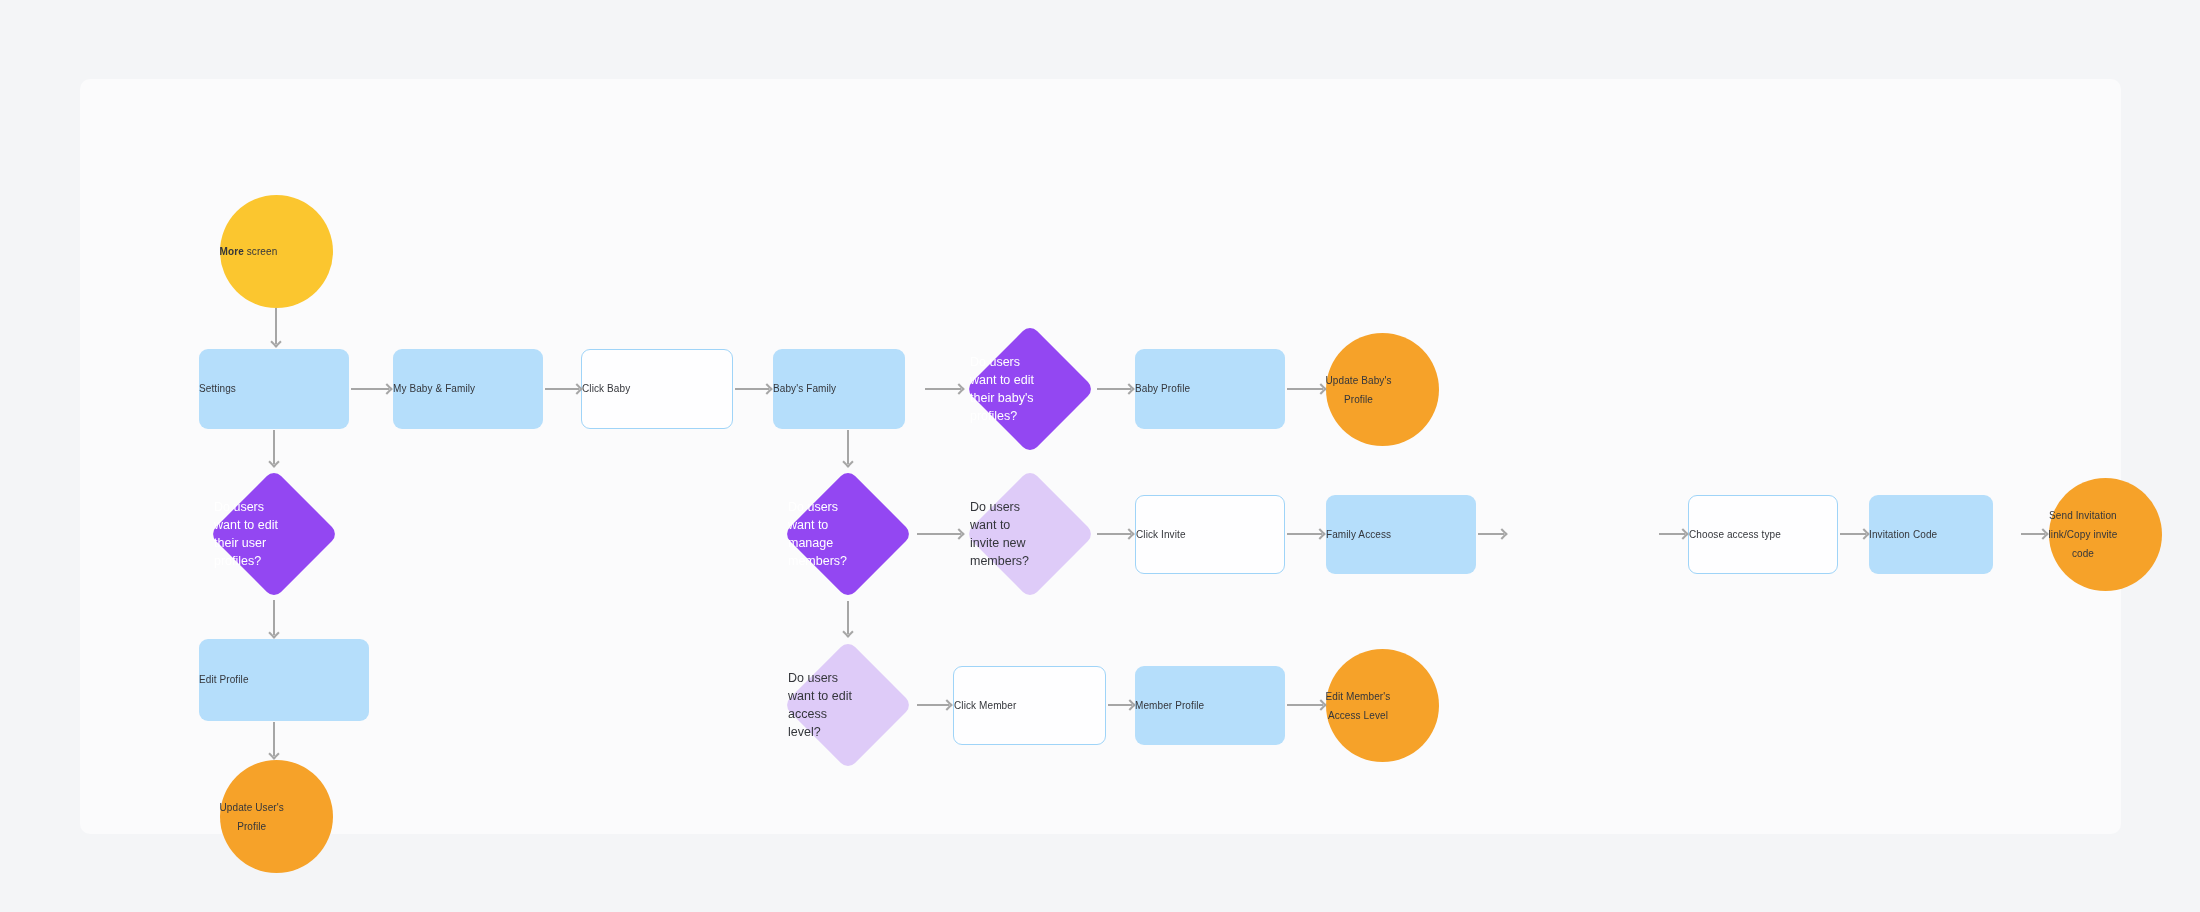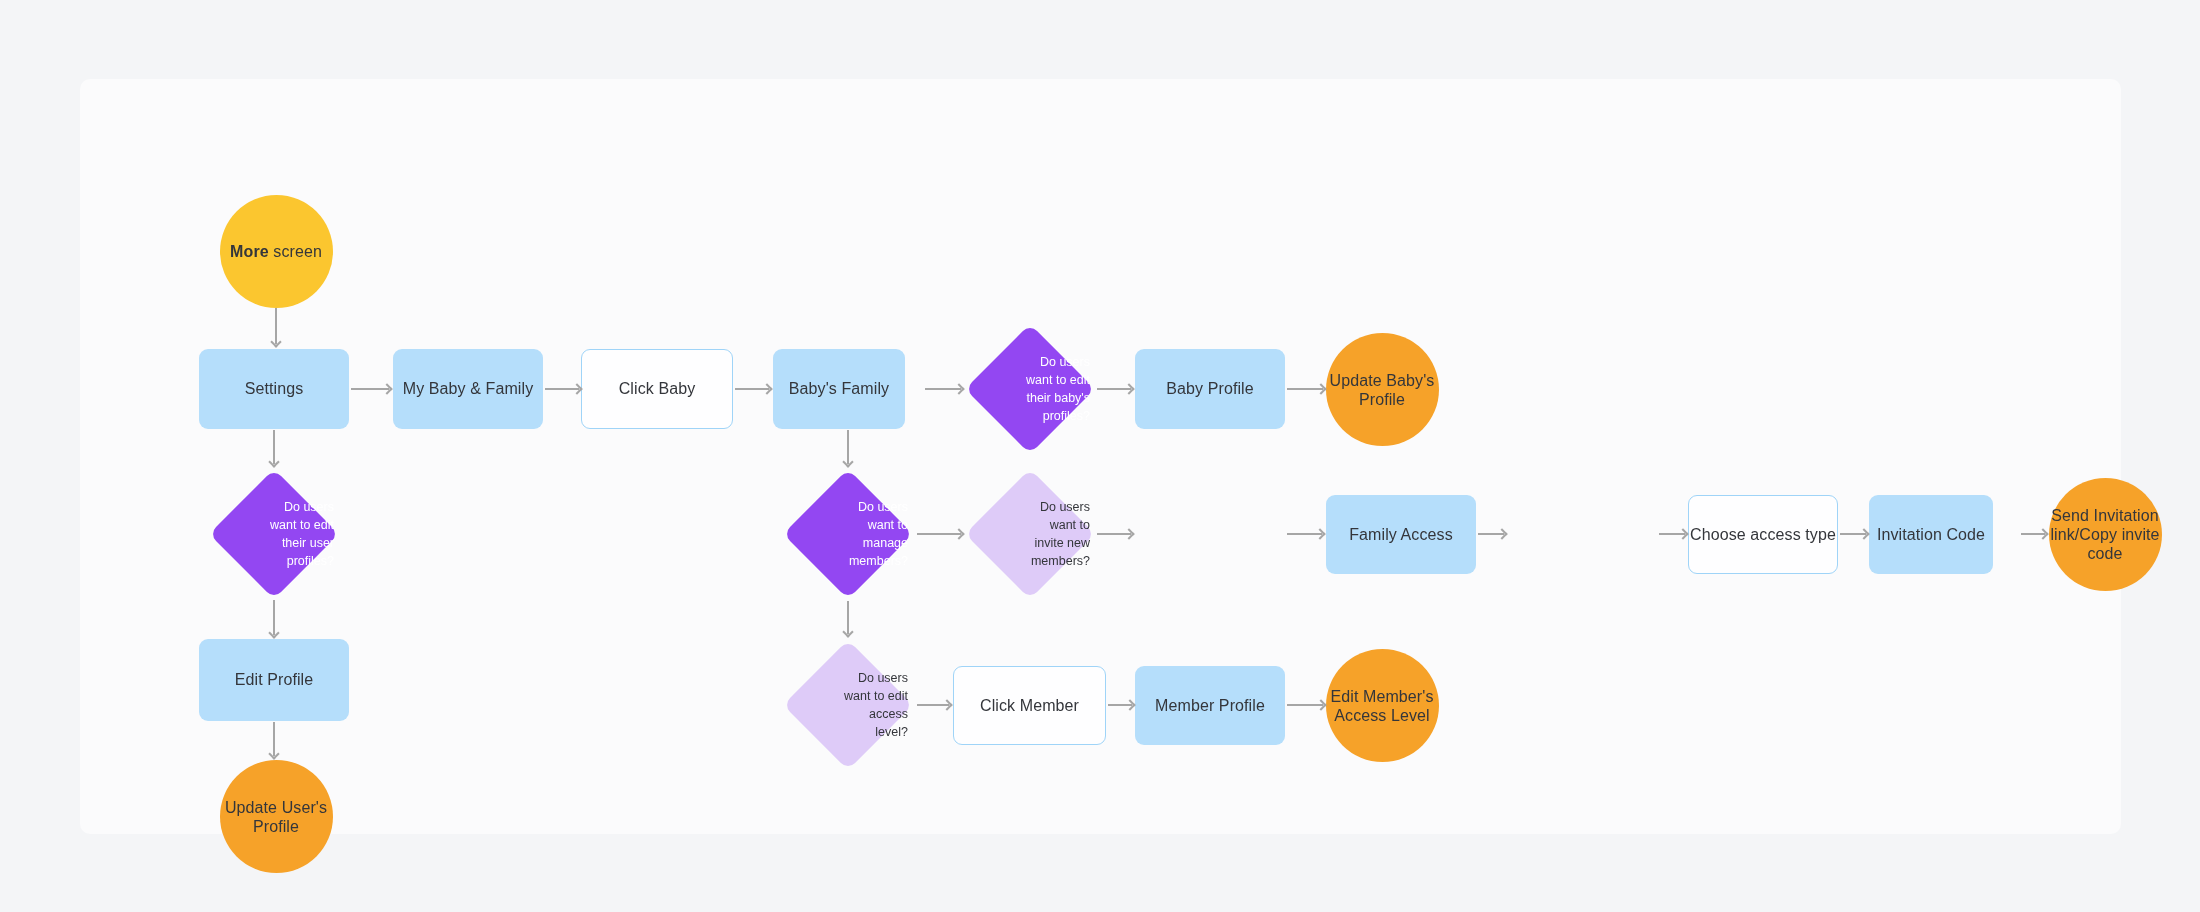--- a/index.html
+++ b/index.html
@@ -12,26 +12,26 @@
     -webkit-font-smoothing:antialiased;
   }
   .canvas{
     position:absolute;left:80px;top:79px;width:2041px;height:755px;
     background:var(--canvas-bg,#FBFBFC);
     border-radius:10px;
   }
   
   .node{
     position:absolute;
-    display:flex;align-items:center;justify-content:center;
+    display:flex;align-items:center;
     text-align:center;
     border-radius:9px;
     box-sizing:border-box;
     color:var(--text-dark,#34363B);
-    font-size:16px;font-weight:500;letter-spacing:.1px;
+    font-size:10px;font-weight:500;letter-spacing:.1px;
   }
   .node .lbl{white-space:pre-line;line-height:18px;}
   .rect.blue{background:var(--blue-fill,#B5DEFB);}
   .rect.white{
     background:var(--white-fill,#FEFEFF);
     border:1.5px solid var(--blue-border,#9FD4F8);
   }
   .circle{
     width:113px;height:113px;border-radius:50%;
     line-height:19px;
@@ -46,21 +46,21 @@
   }
   .dshape{
     position:absolute;left:19px;top:19px;width:92px;height:92px;
     transform:rotate(45deg);
     border-radius:10px;
   }
   .diamond.purple .dshape{background:var(--purple,#9347F2);}
   .diamond.lpurple .dshape{background:var(--light-purple,#DECBF8);}
   .dlbl{
     position:absolute;left:50%;top:50%;transform:translate(-50%,-50%);
-    width:120px;text-align:right;white-space:pre-line;
+    width:120px;text-align:left;white-space:pre-line;
     font-size:12.5px;font-weight:500;line-height:18px;
   }
   .diamond.purple .dlbl{color:var(--text-light,#FFFFFF);}
   .diamond.lpurple .dlbl{color:var(--text-dark,#34363B);}
   
   .arr{position:absolute;background:var(--arrow,#A6A6A6);}
   .arr.h{height:2px;}
   .arr.v{width:2px;}
   .arr.h::after{
     content:"";position:absolute;right:-2px;top:-3.5px;
@@ -113,41 +113,44 @@
 Profile</span>
   </div>
 
   <div class="diamond purple" style="left:129px;top:390px">
     <div class="dshape"></div>
     <span class="dlbl">Do users
 want to edit
 their user
 profiles?</span>
   </div>
-  <div class="node rect blue" style="left:119px;top:560px;width:150px;height:82px">
+  <div class="node rect blue" style="left:119px;top:560px;width:170px;height:82px">
     <span class="lbl">Edit Profile</span>
   </div>
   <div class="node circle orange" style="left:139.5px;top:681px">
     <span class="lbl">Update User's
 Profile</span>
   </div>
 
   <div class="diamond purple" style="left:703px;top:390px">
     <div class="dshape"></div>
     <span class="dlbl">Do users
 want to
 manage
 members?</span>
   </div>
   <div class="diamond lpurple" style="left:885px;top:390px">
     <div class="dshape"></div>
     <span class="dlbl">Do users
 want to
 invite new
 members?</span>
+  </div>
+  <div class="node rect white" style="left:1055px;top:416px;width:150px;height:79px">
+    <span class="lbl">Click Invite</span>
   </div>
   <div class="node rect blue" style="left:1246px;top:416px;width:150px;height:79px">
     <span class="lbl">Family Access</span>
   </div>
   <div class="node rect white" style="left:1608px;top:416px;width:150px;height:79px">
     <span class="lbl">Choose access type</span>
   </div>
   <div class="node rect blue" style="left:1789px;top:416px;width:124px;height:79px">
     <span class="lbl">Invitation Code</span>
   </div>

